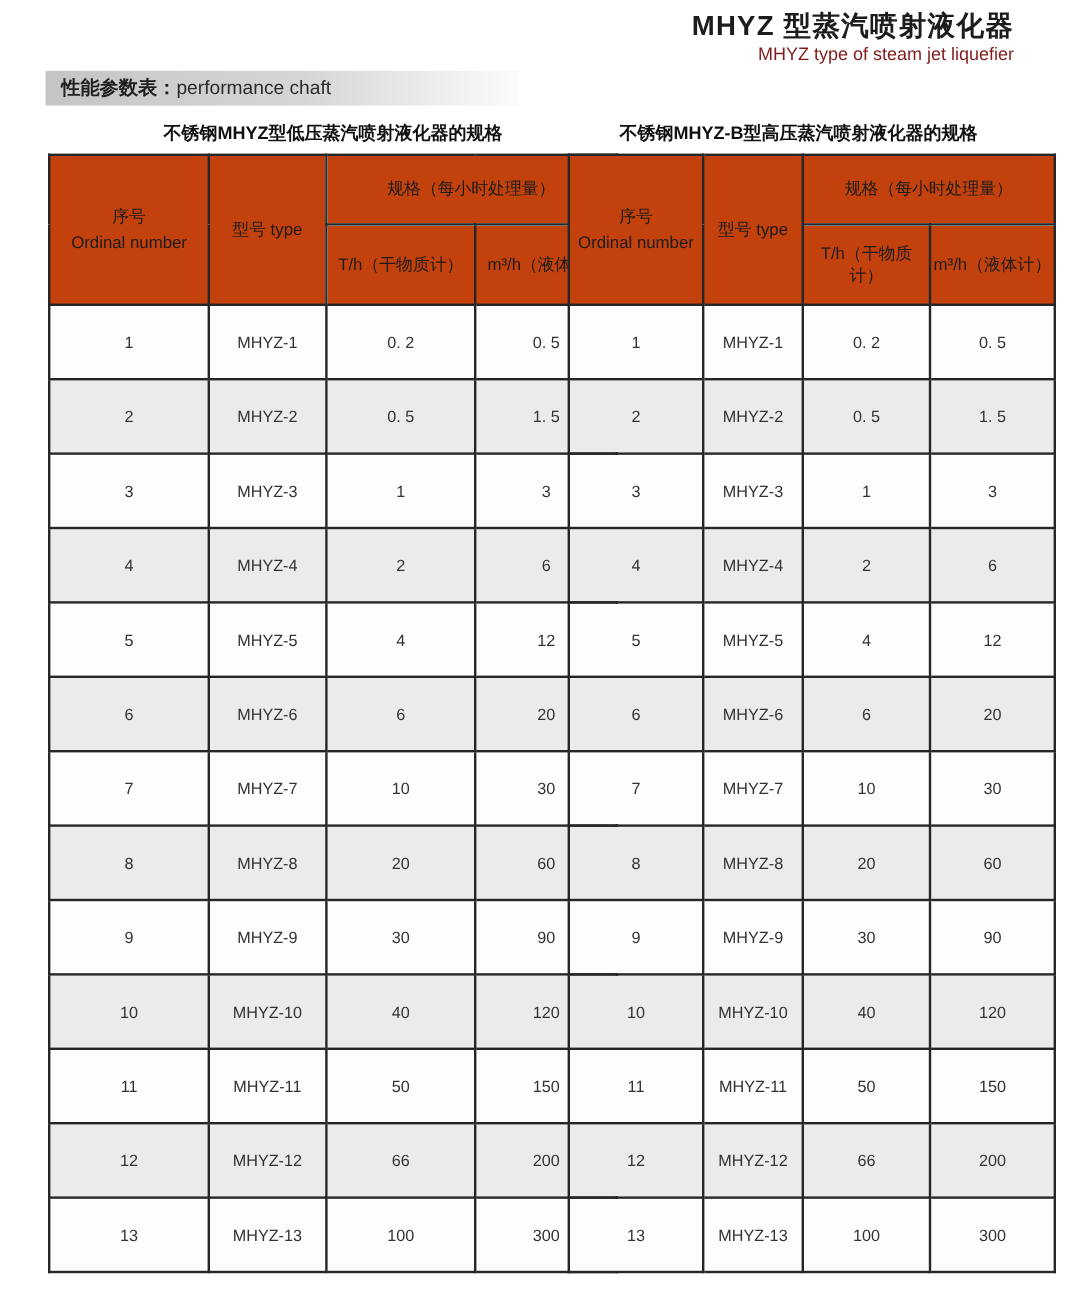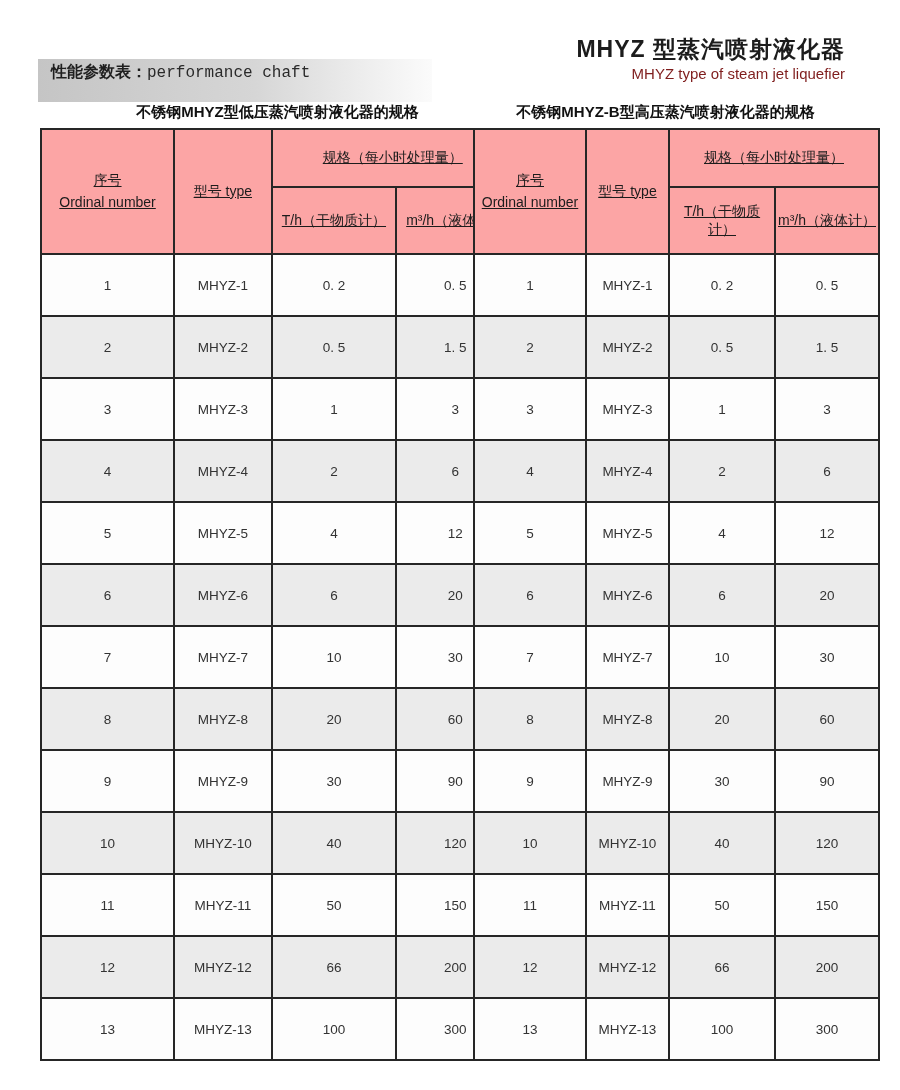--- a/index.html
+++ b/index.html
@@ -12,35 +12,34 @@
   }
   .page { position: relative; width: 900px; height: 1090px; }
 
   
   .title-block {
     position: absolute; top: 7px; right: 55px;
     text-align: right;
   }
   .title-cn {
     font-size: 23px; font-weight: bold; color: #1c1c1c;
-    letter-spacing: 1px; line-height: 1.25; margin-top: 28px;
+    letter-spacing: 1px; line-height: 1.25;
   }
   .title-en {
     font-size: 15px; color: #7f1d1d; line-height: 1.25; margin-top: 1px;
   }
 
   
   .section-bar {
     position: absolute; left: 38px; top: 59px;
-    width: 394px; height: 43px;
+    width: 394px; height: 29px;
     background: linear-gradient(to right, #c5c5c5 0%, #d6d6d6 55%, #ededed 82%, #fbfbfb 100%);
     line-height: 29px;
     padding-left: 13px;
     white-space: nowrap;
-    font-family: Liberation Mono, monospace;
   }
   .section-label-cn { font-size: 16px; font-weight: bold; color: #1f1f1f; }
   .section-label-en { font-size: 16px; color: #2a2a2a; }
 
   
   .table-block { position: absolute; top: 101px; }
   .table-block.left  { left: 40px;  width: 475px; }
   .table-block.right { left: 453px; width: 405px; padding-left: 20px; }
 
   .caption {
@@ -53,23 +52,23 @@
     border-collapse: collapse;
     table-layout: fixed;
     width: 100%;
   }
   th, td {
     border: 2px solid #262626;
     text-align: center; vertical-align: middle;
     overflow: hidden;
   }
   thead th {
-    background: #fca5a5;
+    background: #c2410c;
     font-weight: normal;
-    font-size: 14px; color: #1c1c1c; text-decoration: underline;
+    font-size: 14px; color: #1c1c1c;
   }
   tr.h1 { height: 58px; }
   tr.h2 { height: 67px; }
   tbody tr { height: 62px; }
   tbody td { font-size: 13.5px; color: #333; background: #fdfdfd; }
   tbody tr:nth-child(even) td { background: #ebebeb; }
 
   .ordinal-lines { line-height: 1.55; }
 </style>
 </head>

